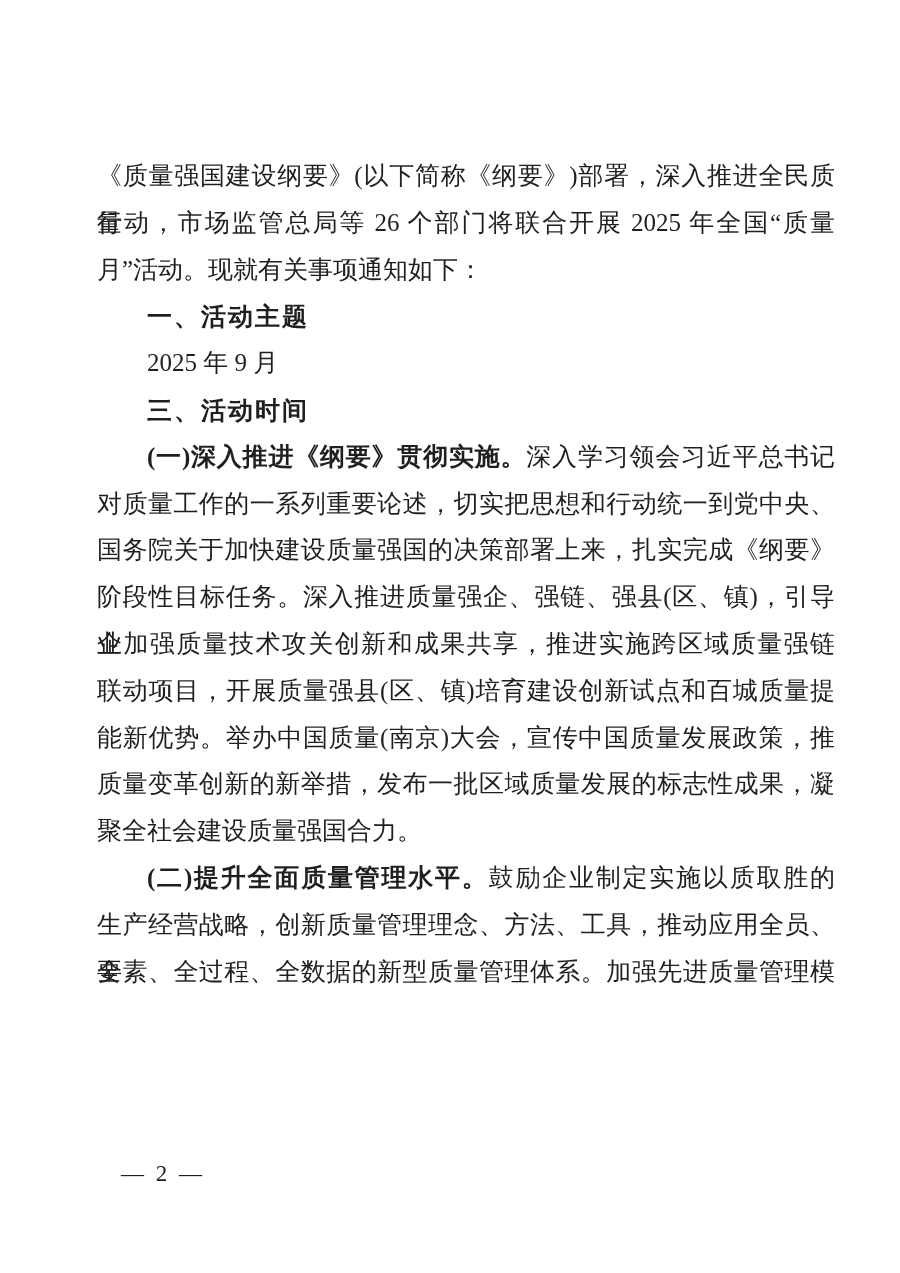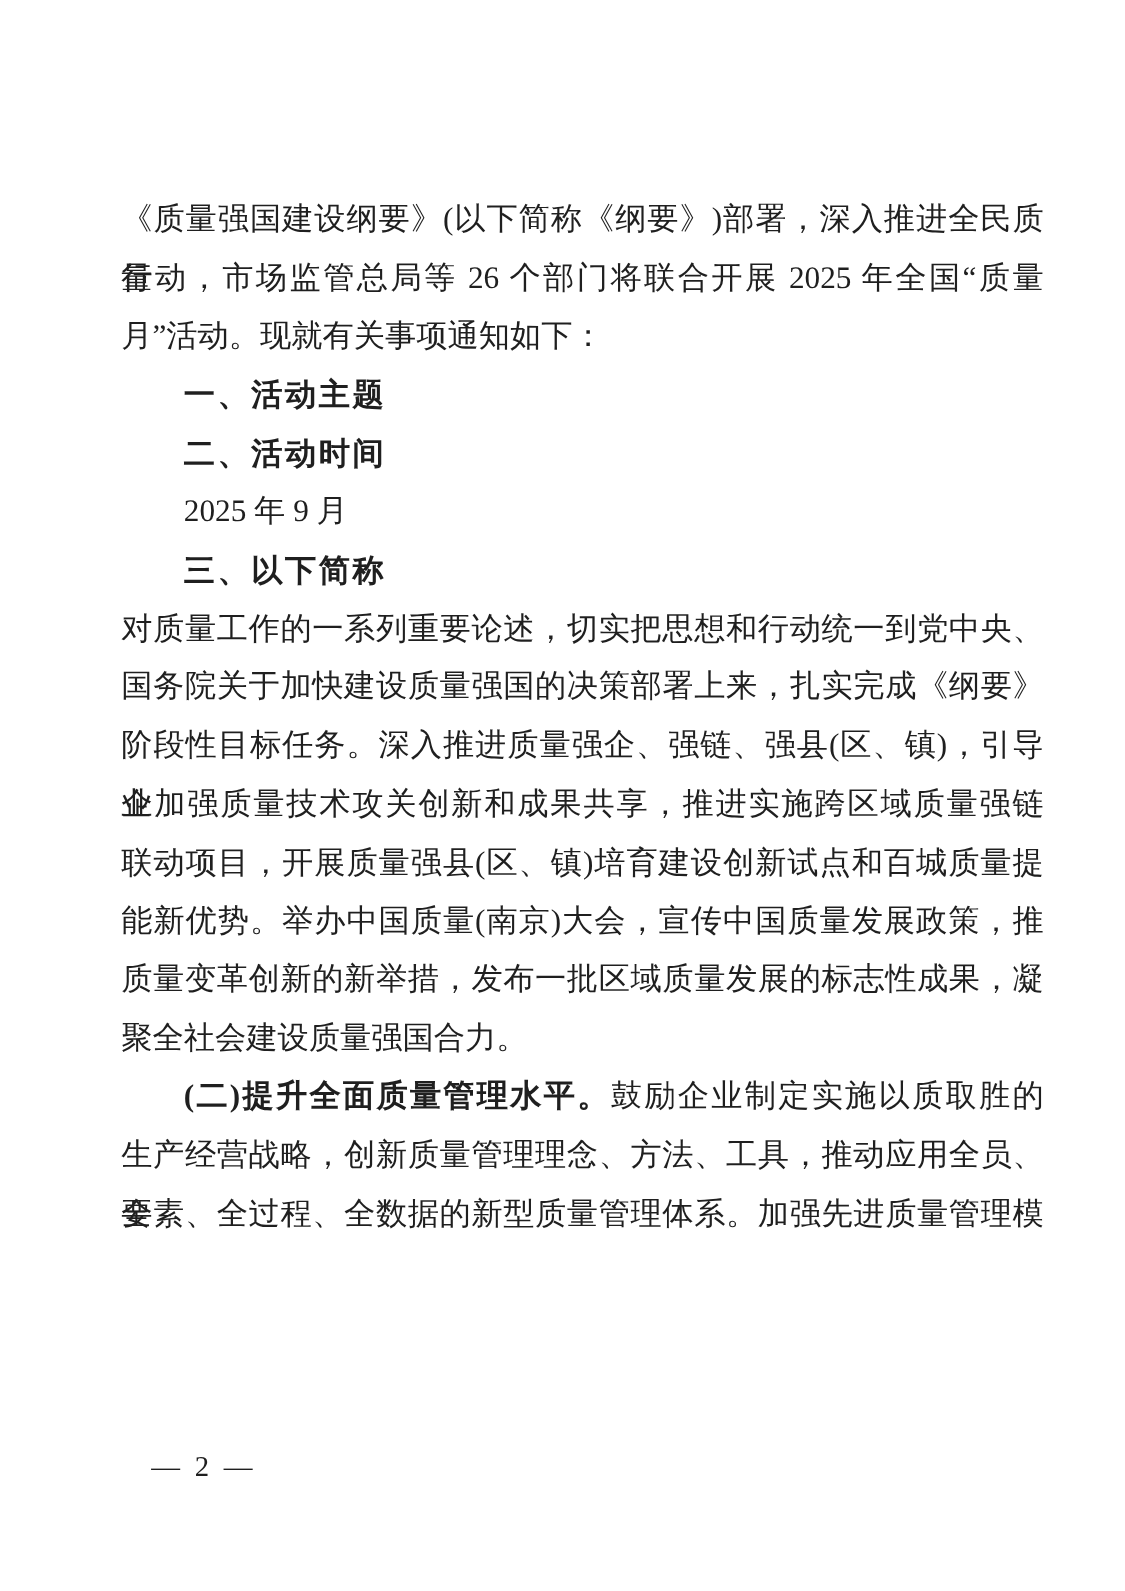--- a/index.html
+++ b/index.html
@@ -66,25 +66,25 @@
 
 <div class="page">
   <div class="text-block">
 
     <div class="ln j">《质量强国建设纲要》(以下简称《纲要》)部署，深入推进全民质量</div>
     <div class="ln j">行动，市场监管总局等 26 个部门将联合开展 2025 年全国“质量</div>
     <div class="ln">月”活动。现就有关事项通知如下：</div>
 
     <div class="ln h">一、活动主题</div>
 
-    <div class="ln h">二、活动时间</div>
     <div class="ln ind">2025 年 9 月</div>
 
-    <div class="ln h">三、以下简称</div>
+    <div class="ln h">三、活动时间</div>
 
+    <div class="ln j ind"><span class="lead">(一)深入推进《纲要》贯彻实施。</span><span>深入学习领会习近平总书记</span></div>
     <div class="ln j">对质量工作的一系列重要论述，切实把思想和行动统一到党中央、</div>
     <div class="ln j">国务院关于加快建设质量强国的决策部署上来，扎实完成《纲要》</div>
     <div class="ln j">阶段性目标任务。深入推进质量强企、强链、强县(区、镇)，引导企</div>
     <div class="ln j">业加强质量技术攻关创新和成果共享，推进实施跨区域质量强链</div>
     <div class="ln j">联动项目，开展质量强县(区、镇)培育建设创新试点和百城质量提</div>
     <div class="ln j">能新优势。举办中国质量(南京)大会，宣传中国质量发展政策，推</div>
     <div class="ln j">质量变革创新的新举措，发布一批区域质量发展的标志性成果，凝</div>
     <div class="ln">聚全社会建设质量强国合力。</div>
 
     <div class="ln j ind"><span class="lead">(二)提升全面质量管理水平。</span><span>鼓励企业制定实施以质取胜的</span></div>

